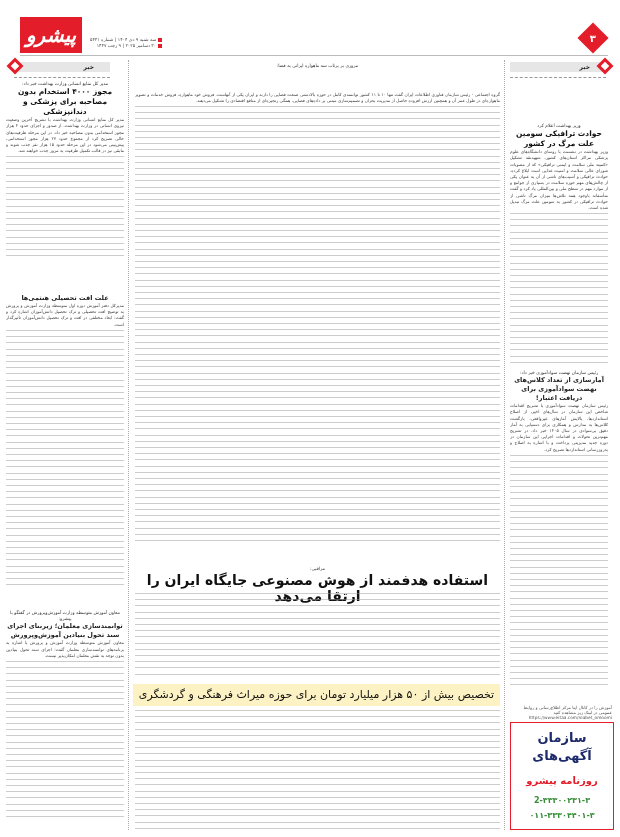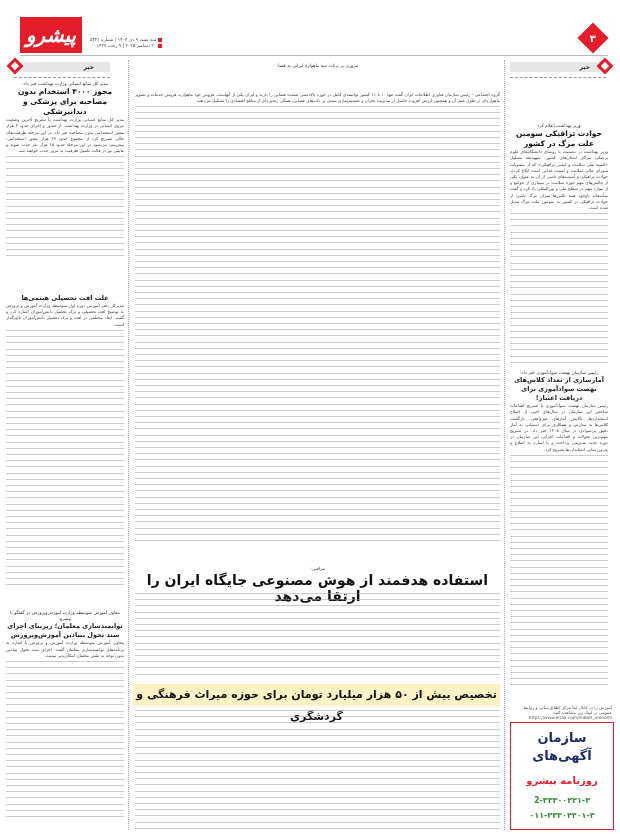--- a/index.html
+++ b/index.html
@@ -35,21 +35,21 @@
   .vrule { position: absolute; width: 0; border-left: 1px dotted #aaa; }
 
   .main-kicker { position: absolute; top: 63px; left: 135px; width: 365px; text-align: center; font-size: 4.5px; color: #333; }
   .main-title { position: absolute; top: 68px; left: 135px; width: 365px; text-align: center; font-size: 16px; font-weight: bold; color: #111; }
   .gray-lines { background-image: repeating-linear-gradient(to bottom, #9a9a9a 0 1px, transparent 1px 6.2px); }
 
   .ai-kicker { position: absolute; top: 566px; left: 135px; width: 365px; text-align: center; font-size: 4.5px; color: #333; }
   .ai-title { position: absolute; top: 572px; left: 135px; width: 365px; text-align: center; font-size: 14px; font-weight: bold; color: #111; }
 
   .heritage-box { position: absolute; top: 684px; left: 133px; width: 367px; height: 22px; background: #fdf2c4;
-    text-align: center; font-size: 11px; font-weight: bold; line-height: 22px; color: #111; }
+    text-align: center; font-size: 11px; font-weight: normal; line-height: 22px; color: #111; }
 
   .ad-box { position: absolute; top: 722px; left: 510px; width: 104px; height: 108px; border: 1.5px solid #e31e2a; text-align: center; padding-top: 6px; }
   .ad-title { font-size: 13px; font-weight: bold; color: #1d2a6b; line-height: 18px; }
   .ad-sub { font-size: 10px; font-weight: bold; color: #e31e2a; margin-top: 10px; }
   .ad-phone { font-size: 8px; color: #3a8f3a; font-weight: bold; margin-top: 10px; direction: ltr; }
   .url { position: absolute; top: 705px; left: 512px; width: 100px; font-size: 4.3px; color: #555; direction: ltr; text-align: right; }
 </style>
 </head>
 <body>
 

